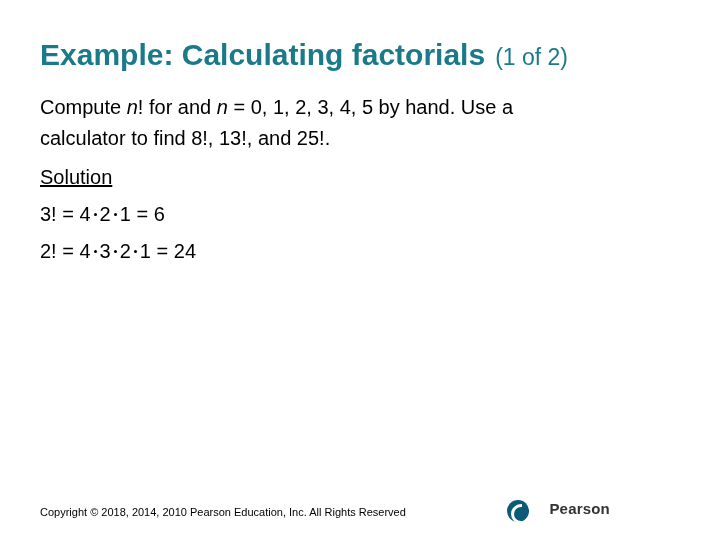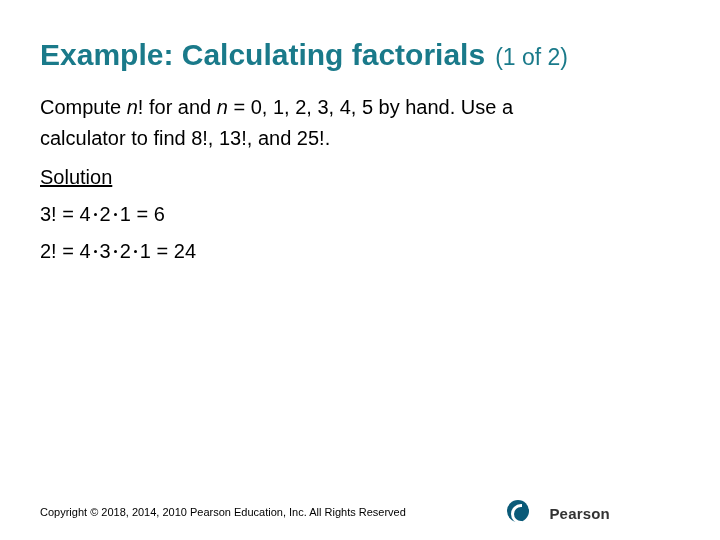--- a/index.html
+++ b/index.html
@@ -7,21 +7,21 @@
   .slide { position: relative; width: 640px; height: 540px; padding: 38px 40px 0 40px; }
   .title-line { display: flex; align-items: baseline; gap: 10px; margin-bottom: 20px; }
   .title { color: #1a7a8a; font-size: 30px; font-weight: bold; }
   .subtitle { color: #1a7a8a; font-size: 23px; font-weight: normal; }
   .body { color: #000; font-size: 20px; line-height: 1.55; }
   .body p { margin-bottom: 6px; }
   .italic { font-style: italic; }
   .row { margin-bottom: 6px; }
   .dot { display: inline-block; width: 3px; height: 3px; background: #000; border-radius: 50%; vertical-align: middle; margin: 0 3px 3px 3px; }
   .footer { position: absolute; left: 40px; bottom: 22px; font-size: 11px; color: #000; }
-  .logo { position: absolute; right: 30px; bottom: 18px; display: flex; align-items: flex-end; gap: 20px; }
+  .logo { position: absolute; right: 30px; bottom: 18px; display: flex; align-items: flex-start; gap: 20px; }
   .logo-mark { width: 22px; height: 22px; border-radius: 50%; background: #0a5a78; position: relative; }
   .logo-mark::after { content: ""; position: absolute; left: 4px; top: 4px; width: 8px; height: 14px; border: 3px solid #fff; border-right: none; border-top-left-radius: 10px; border-bottom-left-radius: 10px; }
   .logo-text { font-size: 15px; font-weight: bold; color: #333; letter-spacing: 0.2px; }
 </style>
 </head>
 <body>
 
 <div class="slide">
 
   <div class="title-line">

